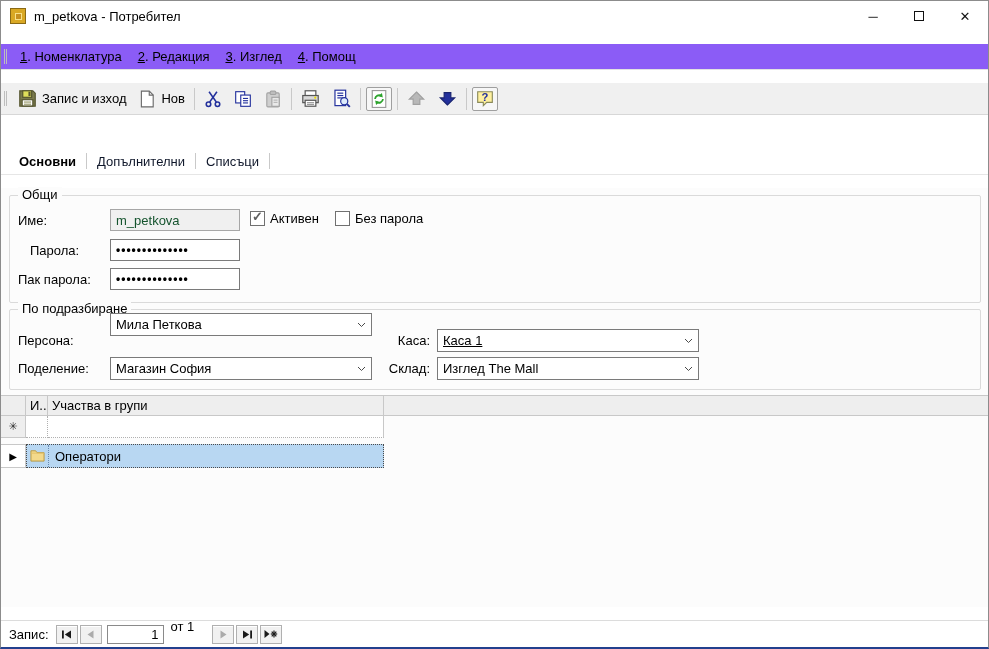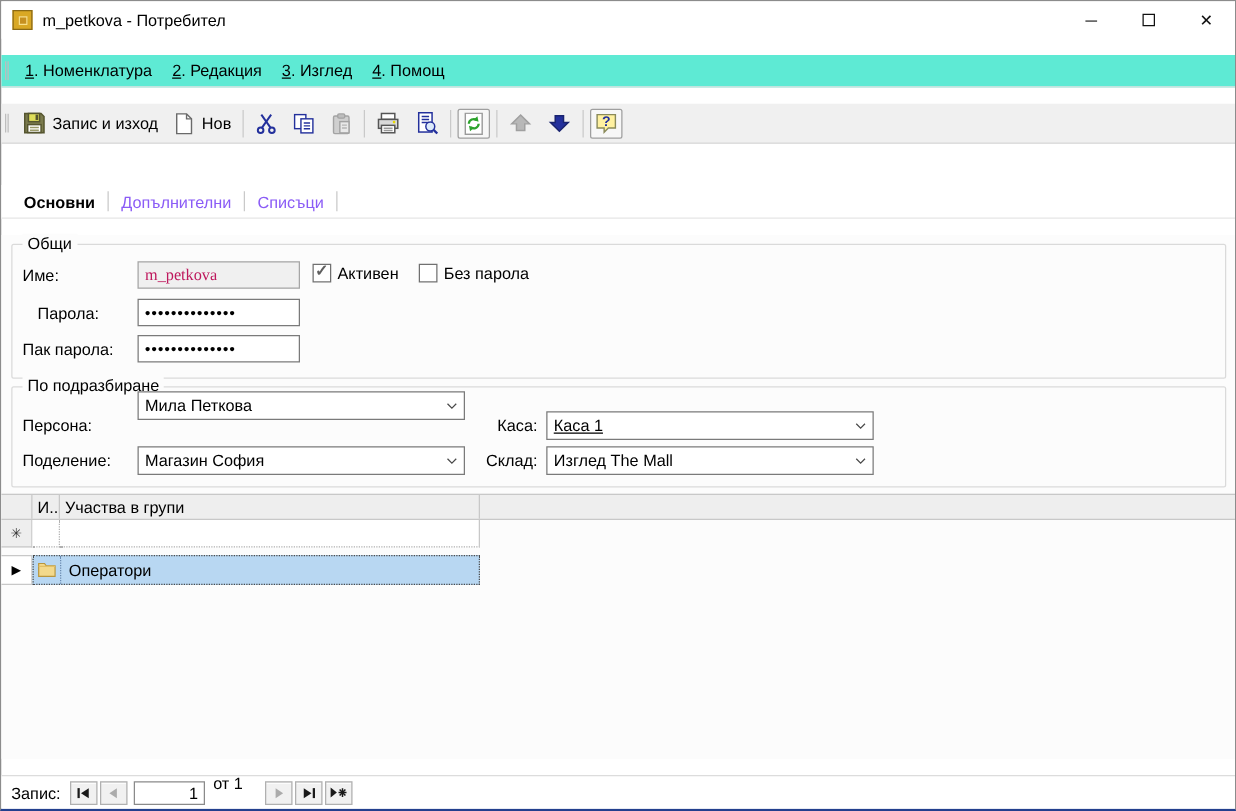--- a/index.html
+++ b/index.html
@@ -14,51 +14,51 @@
   .app-icon { width:16px; height:16px; margin:0 6px 0 9px; background:#d9a824; border:1px solid #8a6914;
               display:flex; align-items:center; justify-content:center; }
   .app-icon i { display:block; width:7px; height:7px; border:1px solid #f7e08a; background:#c69020; }
   .title-text { flex:1; font-size:13px; padding-left:2px; white-space:nowrap; }
   .winbtns { display:flex; height:100%; }
   .winbtn { width:46px; height:100%; display:flex; align-items:center; justify-content:center;
             font-size:13px; color:#111; }
   .winbtn.max span { display:block; width:10px; height:10px; border:1px solid #111; }
 
   
-  .menubar { height:26px; background:#5eead4; border-bottom:1px solid #e2e2e2;
+  .menubar { height:26px; background:#8b5cf6; border-bottom:1px solid #e2e2e2;
              display:flex; align-items:center; flex:none; }
   .grip { width:3px; height:15px; border-left:1px solid #bdbdbd; border-right:1px solid #bdbdbd; margin:0 5px 0 3px; flex:none; }
   .menu-item { padding:3px 8px; white-space:nowrap; }
   .menu-item .accel { text-decoration:underline; }
 
   
   .toolbar { height:32px; background:#f0f0f0; border-bottom:1px solid #d7d7d7;
              display:flex; align-items:center; flex:none; }
   .tbtn { display:flex; align-items:center; gap:5px; padding:4px 6px; white-space:nowrap; }
   .tbtn svg { display:block; }
   .tsep { width:1px; height:22px; background:#c9c9c9; margin:0 3px; flex:none; }
   .boxed { border:1px solid #9f9f9f; border-radius:2px; background:#f7f7f7; padding:2px 3px; margin:0 2px; }
 
   
   .tabstrip { height:27px; background:#fff; border-bottom:1px solid #e6e6e6;
               display:flex; align-items:center; padding-left:10px; flex:none;margin-top:20px; }
-  .tab { padding:4px 8px; color:#8b5cf6; white-space:nowrap; }
+  .tab { padding:4px 8px; color:#0f172a; white-space:nowrap; }
   .tab.active { color:#000; font-weight:bold; }
   .tabsep { width:1px; height:16px; background:#c9c9c9; margin:0 2px; }
 
   
   .main { position:relative; flex:1; background:#fcfcfc;padding-left:32px; }
   .groupbox { position:absolute; left:8px; width:972px; border:1px solid #dadada; border-radius:2px; }
   .groupbox > .gtitle { position:absolute; top:-9px; left:8px; background:#fcfcfc; padding:0 4px; }
   .g1 { top:7px; height:108px; }
   .g2 { top:121px; height:81px; }
   .flabel { position:absolute; white-space:nowrap; }
   .field { position:absolute; height:22px; border:1px solid #7a7a7a; background:#fff;
            font-family:"Liberation Sans",sans-serif; font-size:13px; padding:0 5px; width:130px; }
-  .field.ro { background:#f0f0f0; border-color:#a6a6a6; color:#be185d;font-family:Liberation Serif, serif; }
+  .field.ro { background:#f0f0f0; border-color:#a6a6a6; color:#14532d; }
   .field.pw { letter-spacing:1px; font-size:12px; font-weight:bold; }
   .cbgroup { position:absolute; display:flex; align-items:center; gap:5px; }
   .cb { width:15px; height:15px; border:1px solid #707070; background:#fff; position:relative; flex:none; }
   .cb .mark { position:absolute; left:1px; top:-3px; font-size:13px; font-weight:bold; color:#5f5f5f; }
   .combo { position:absolute; height:23px; width:262px; border:1px solid #7a7a7a; background:#fff;
            display:flex; align-items:center; }
   .combo .val { flex:1; padding-left:5px; white-space:nowrap; overflow:hidden; }
   .combo .chev { width:20px; display:flex; align-items:center; justify-content:center; }
   .rlabel { text-align:right; }
 

